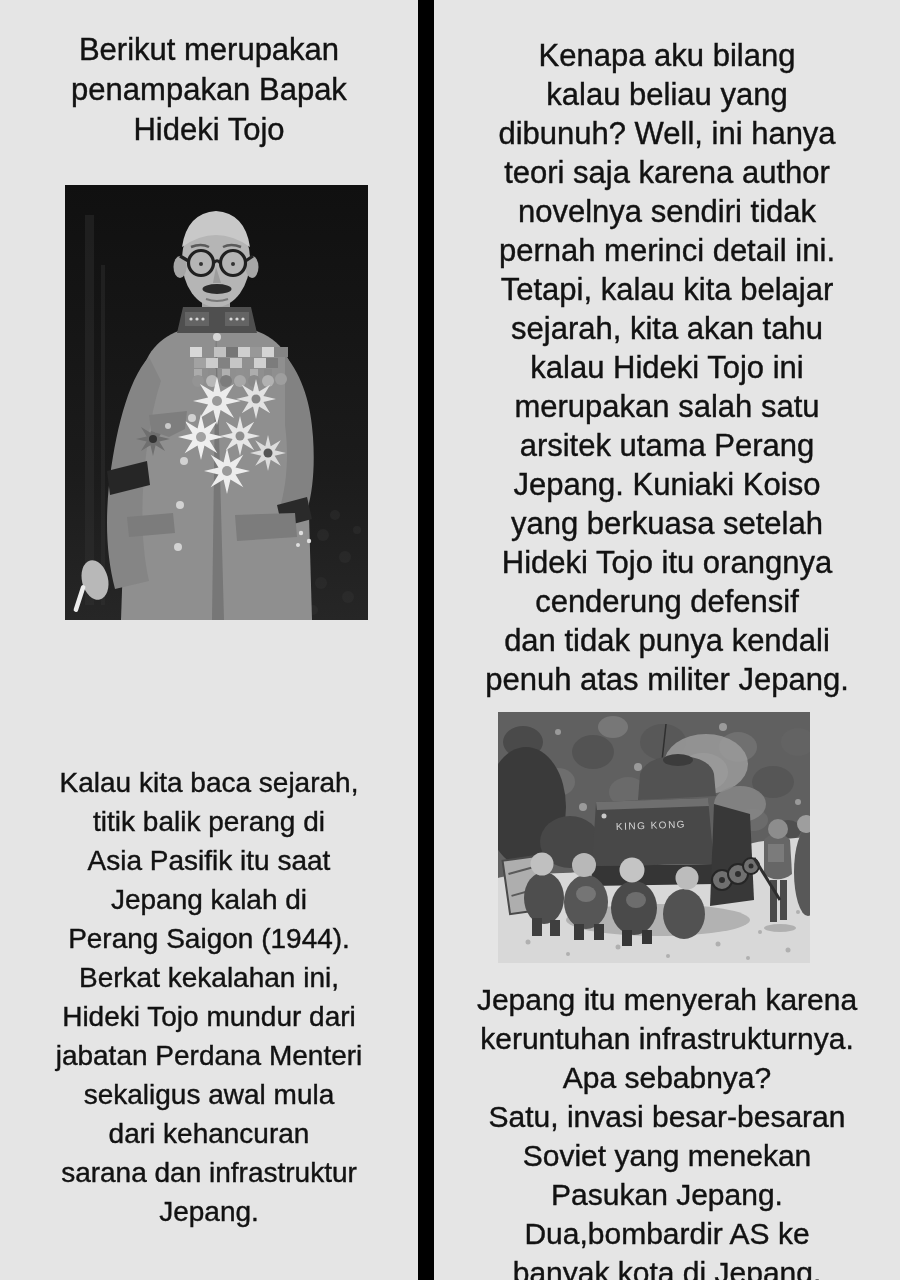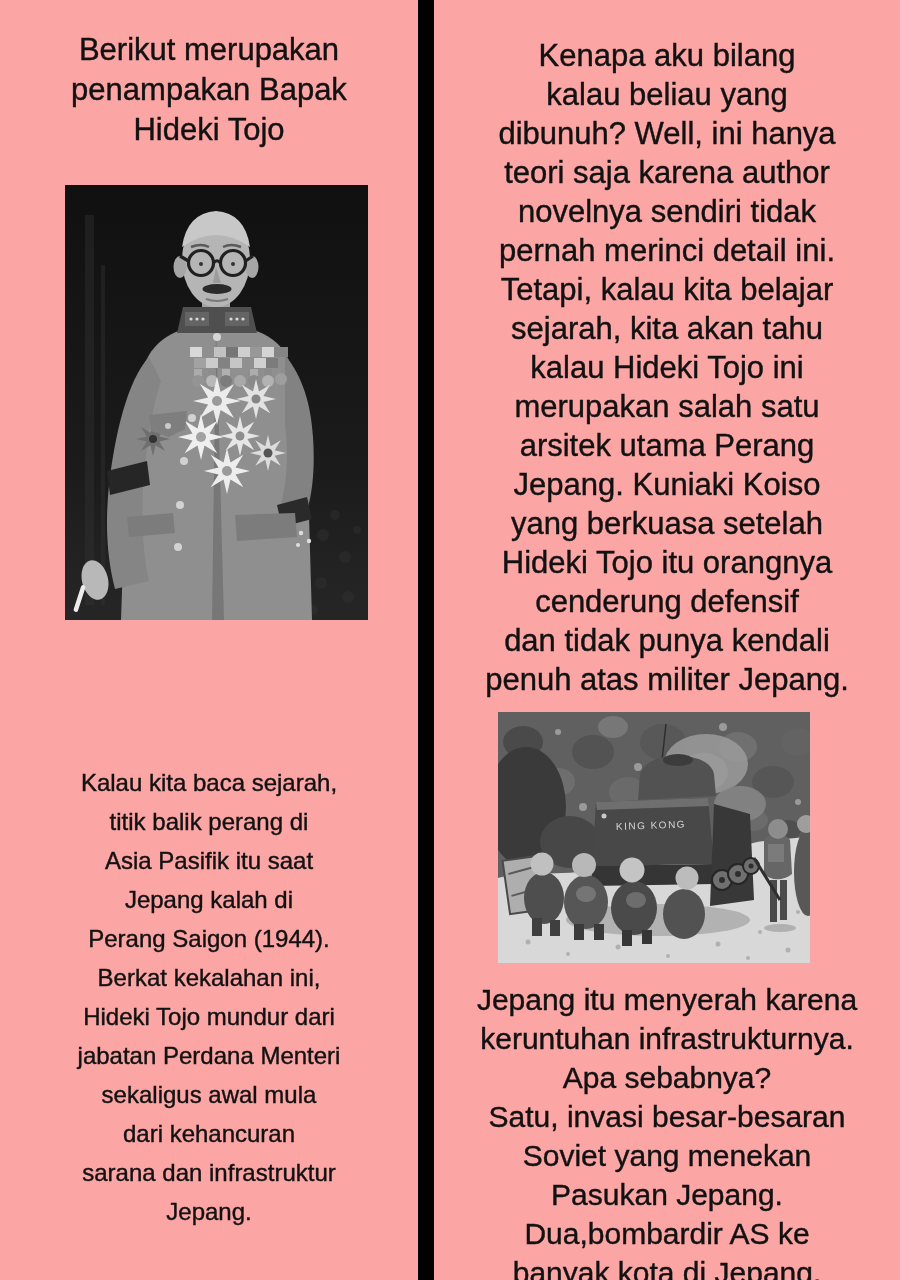--- a/index.html
+++ b/index.html
@@ -4,37 +4,37 @@
 <style>
   * { margin: 0; padding: 0; box-sizing: border-box; }
   html, body { width: 900px; height: 1280px; }
   body {
     background: #ffffff;
     font-family: "Liberation Sans", "DejaVu Sans", sans-serif;
     color: #121212;
     position: relative;
     overflow: hidden;
   }
-  .page { position: absolute; top: 0; left: 0; width: 900px; height: 1280px; background: #fca5a5; }
+  .page { position: absolute; top: 0; left: 0; width: 900px; height: 1280px; background: #e5e5e5; }
   .divider { position: absolute; left: 418px; top: 0; width: 16px; height: 1280px; background: #000000; }
   .col { position: absolute; top: 0; height: 1280px; }
   .col.left  { left: 0;     width: 418px; }
   .col.right { left: 434px; width: 466px; }
 
   .txt {
     position: absolute;
     width: 100%;
     text-align: center;
     white-space: pre-line;
     color: #121212;
     font-weight: 500;
     -webkit-text-stroke: 0.4px #121212;
   }
   .heading     { top: 30px;  font-size: 31px; line-height: 40px; }
-  .left-para   { top: 763px; font-size: 24px; line-height: 39px; }
+  .left-para   { top: 763px; font-size: 28px; line-height: 39px; }
   .top-para    { top: 36px;  font-size: 31px; line-height: 39px; }
   .bottom-para { top: 968px; font-size: 30px; line-height: 39px; margin-top: 12px; }
 
   figure.photo { position: absolute; overflow: hidden; }
   figure.photo svg { display: block; width: 100%; height: 100%; }
   .portrait { left: 65px; top: 185px; width: 303px; height: 435px; }
   .war      { left: 64px; top: 712px; width: 312px; height: 251px; }
 </style>
 </head>
 <body>

